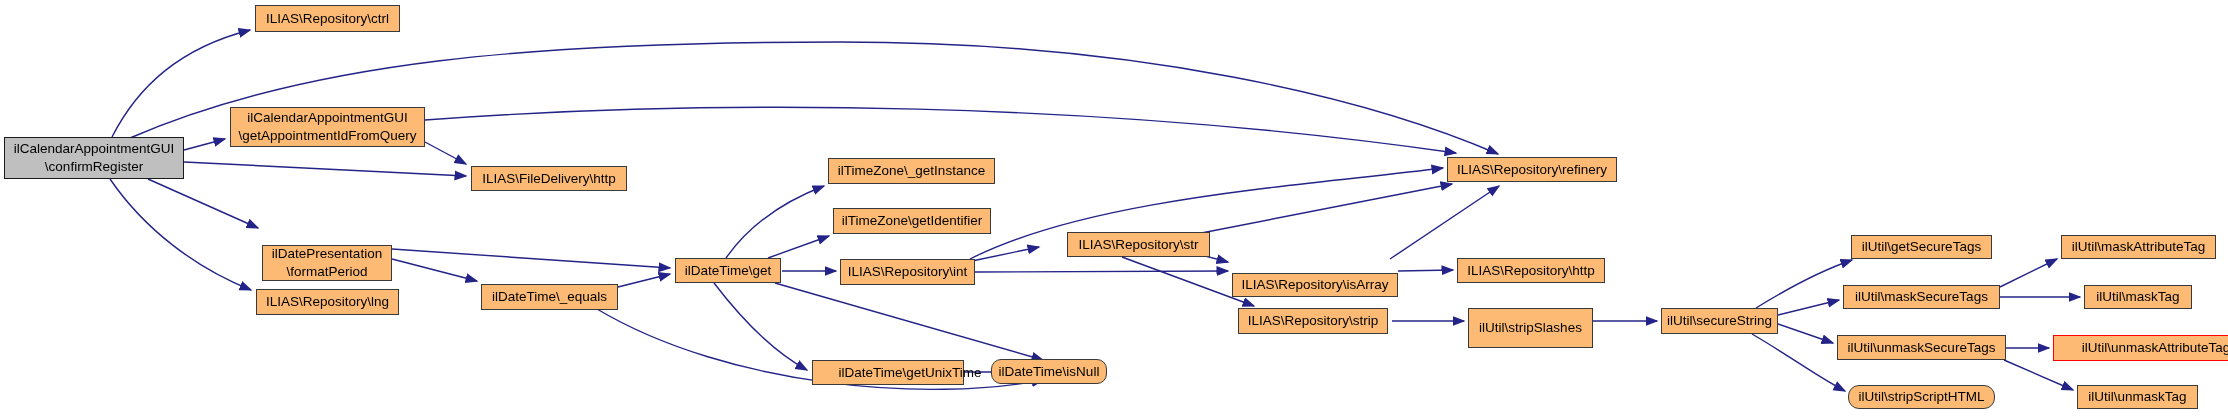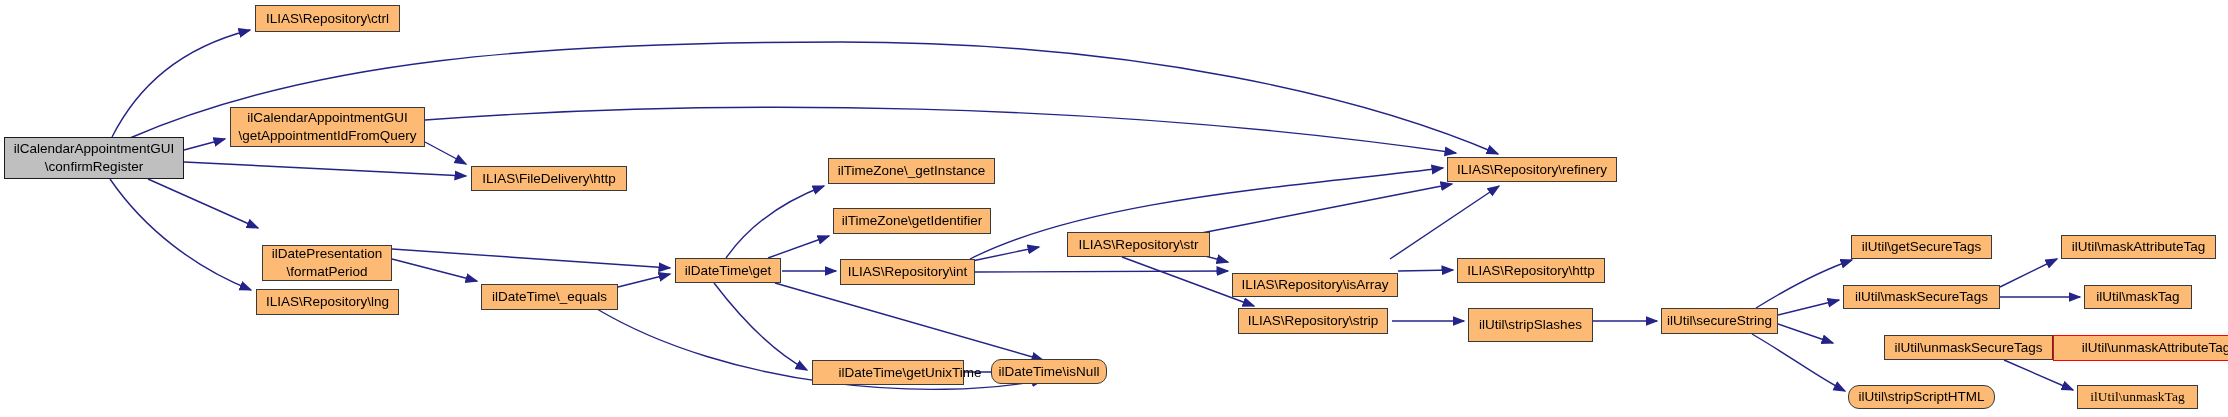--- a/index.html
+++ b/index.html
@@ -128,43 +128,43 @@
     </div>
     <div class="node" style="left: 1238px; top: 308px; width: 150px; height: 26px;">
       <div>ILIAS\Repository\strip</div>
     </div>
     <div class="node" style="left: 1447px; top: 157px; width: 170px; height: 25px;">
       <div>ILIAS\Repository\refinery</div>
     </div>
     <div class="node" style="left: 1457px; top: 258px; width: 148px; height: 25px;">
       <div>ILIAS\Repository\http</div>
     </div>
-    <div class="node" style="left: 1468px; top: 308px; width: 125px; height: 34px;">
+    <div class="node" style="left: 1468px; top: 308px; width: 125px; height: 40px;">
       <div>ilUtil\stripSlashes</div>
     </div>
     <div class="node" style="left: 1661px; top: 308px; width: 117px; height: 26px;">
       <div>ilUtil\secureString</div>
     </div>
     <div class="node" style="left: 1851px; top: 235px; width: 141px; height: 24px;">
       <div>ilUtil\getSecureTags</div>
     </div>
     <div class="node" style="left: 1843px; top: 285px; width: 157px; height: 24px;">
       <div>ilUtil\maskSecureTags</div>
     </div>
-    <div class="node" style="left: 1837px; top: 335px; width: 169px; height: 25px; margin-left: 47px;">
+    <div class="node" style="left: 1837px; top: 335px; width: 169px; height: 25px;">
       <div>ilUtil\unmaskSecureTags</div>
     </div>
     <div class="node" style="left: 1848px; top: 385px; width: 147px; height: 24px; border-radius: 11px;">
       <div>ilUtil\stripScriptHTML</div>
     </div>
     <div class="node" style="left: 2061px; top: 235px; width: 155px; height: 24px;">
       <div>ilUtil\maskAttributeTag</div>
     </div>
     <div class="node" style="left: 2084px; top: 285px; width: 108px; height: 24px;">
       <div>ilUtil\maskTag</div>
     </div>
     <div class="node red" style="left: 2053px; top: 335px; width: 206px; height: 26px;">
       <div>ilUtil\unmaskAttributeTag</div>
     </div>
-    <div class="node" style="left: 2077px; top: 385px; width: 121px; height: 24px; font-family: Liberation Serif, serif;">
+    <div class="node" style="left: 2077px; top: 385px; width: 121px; height: 24px;">
       <div>ilUtil\unmaskTag</div>
     </div>
   </div>
 
 </body></html>

